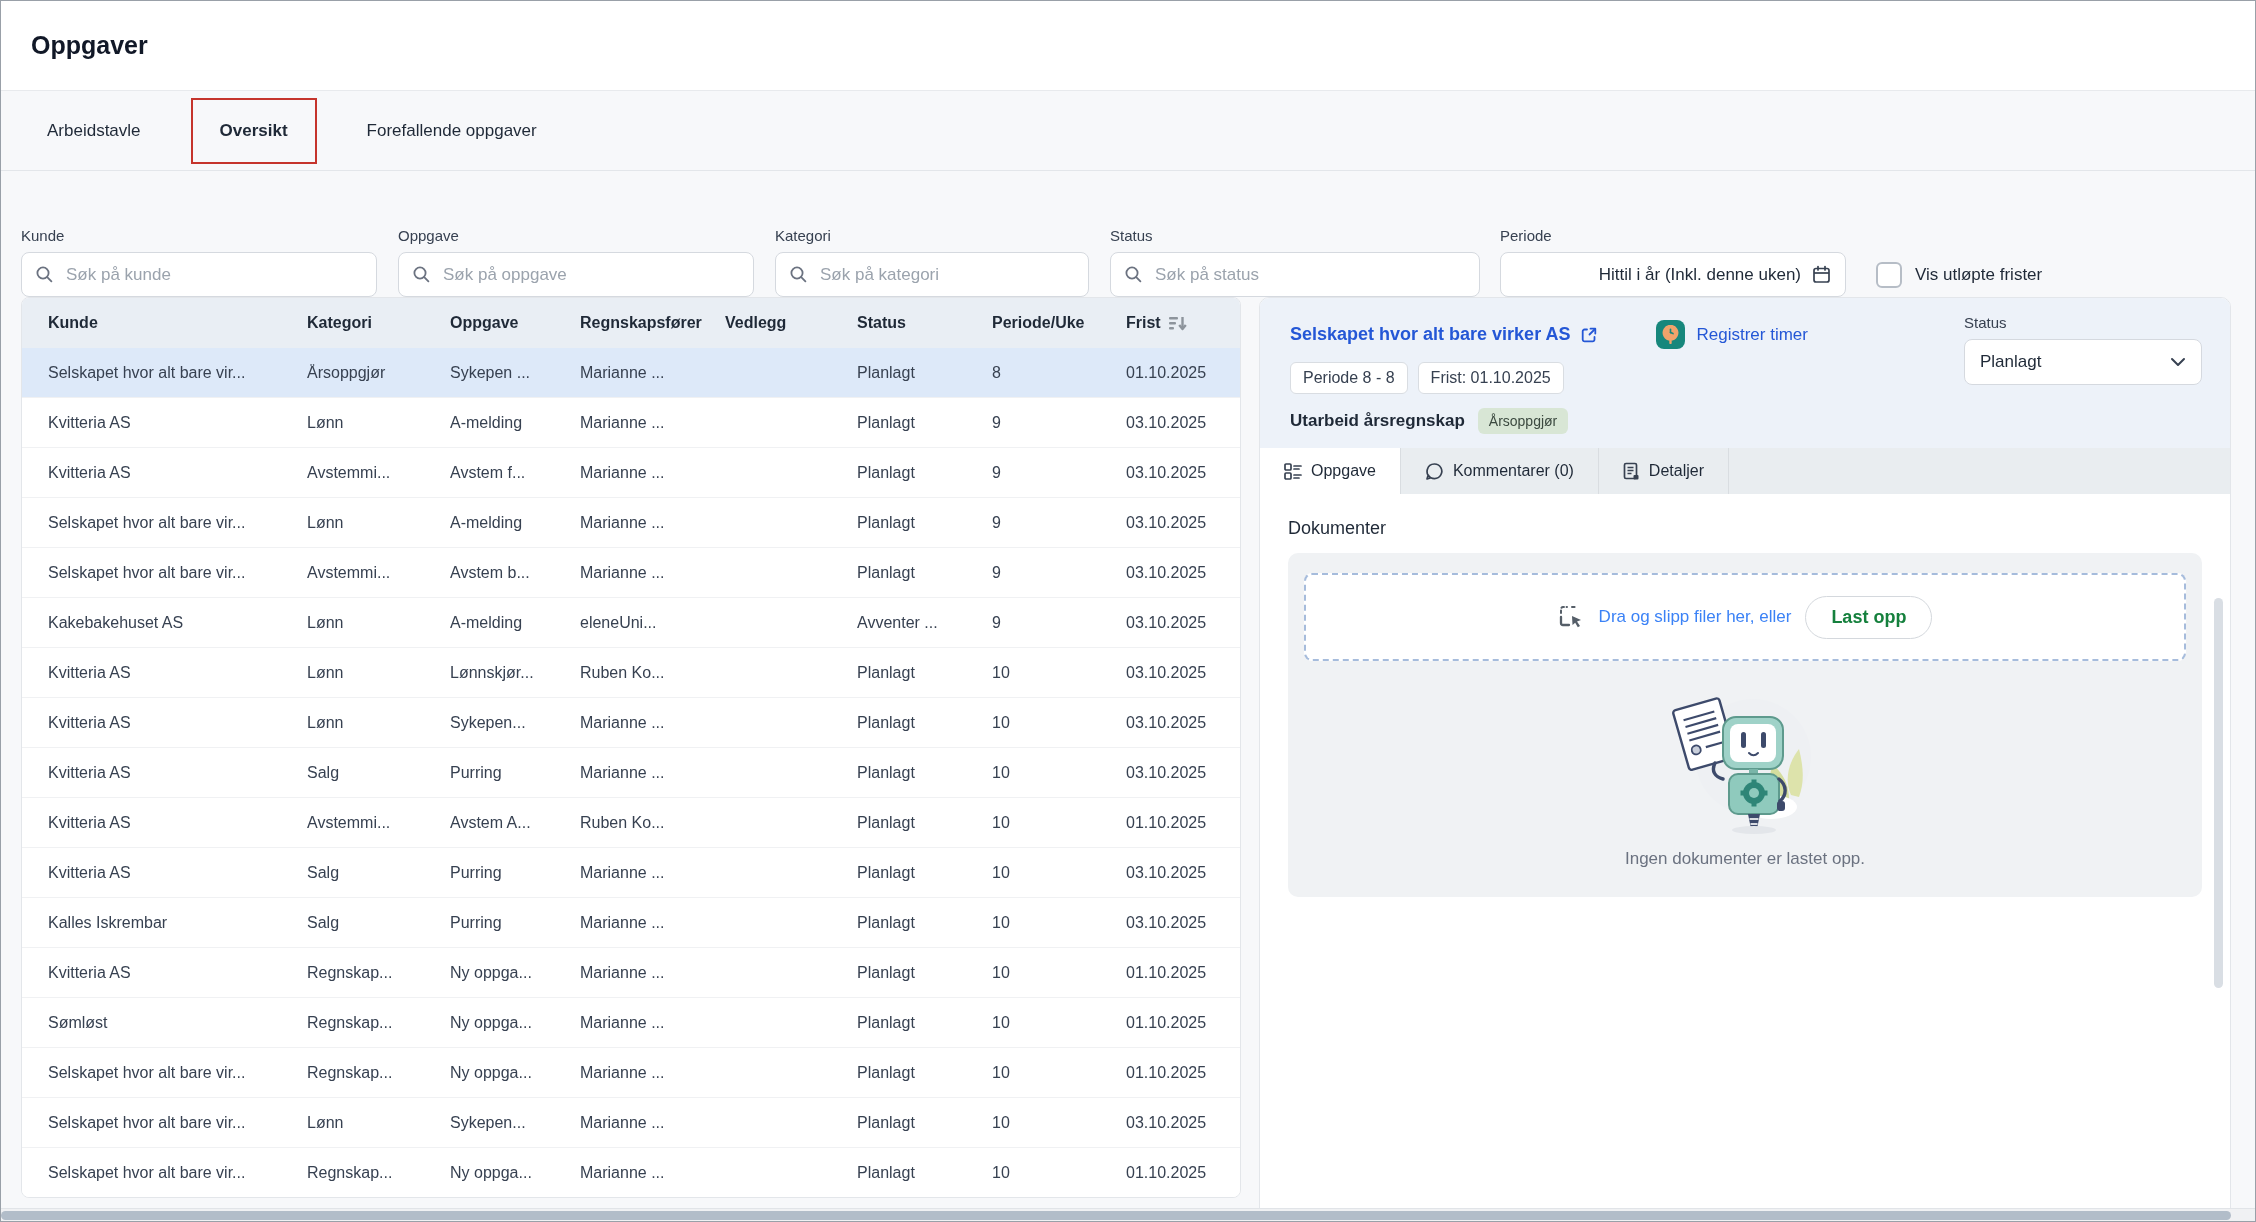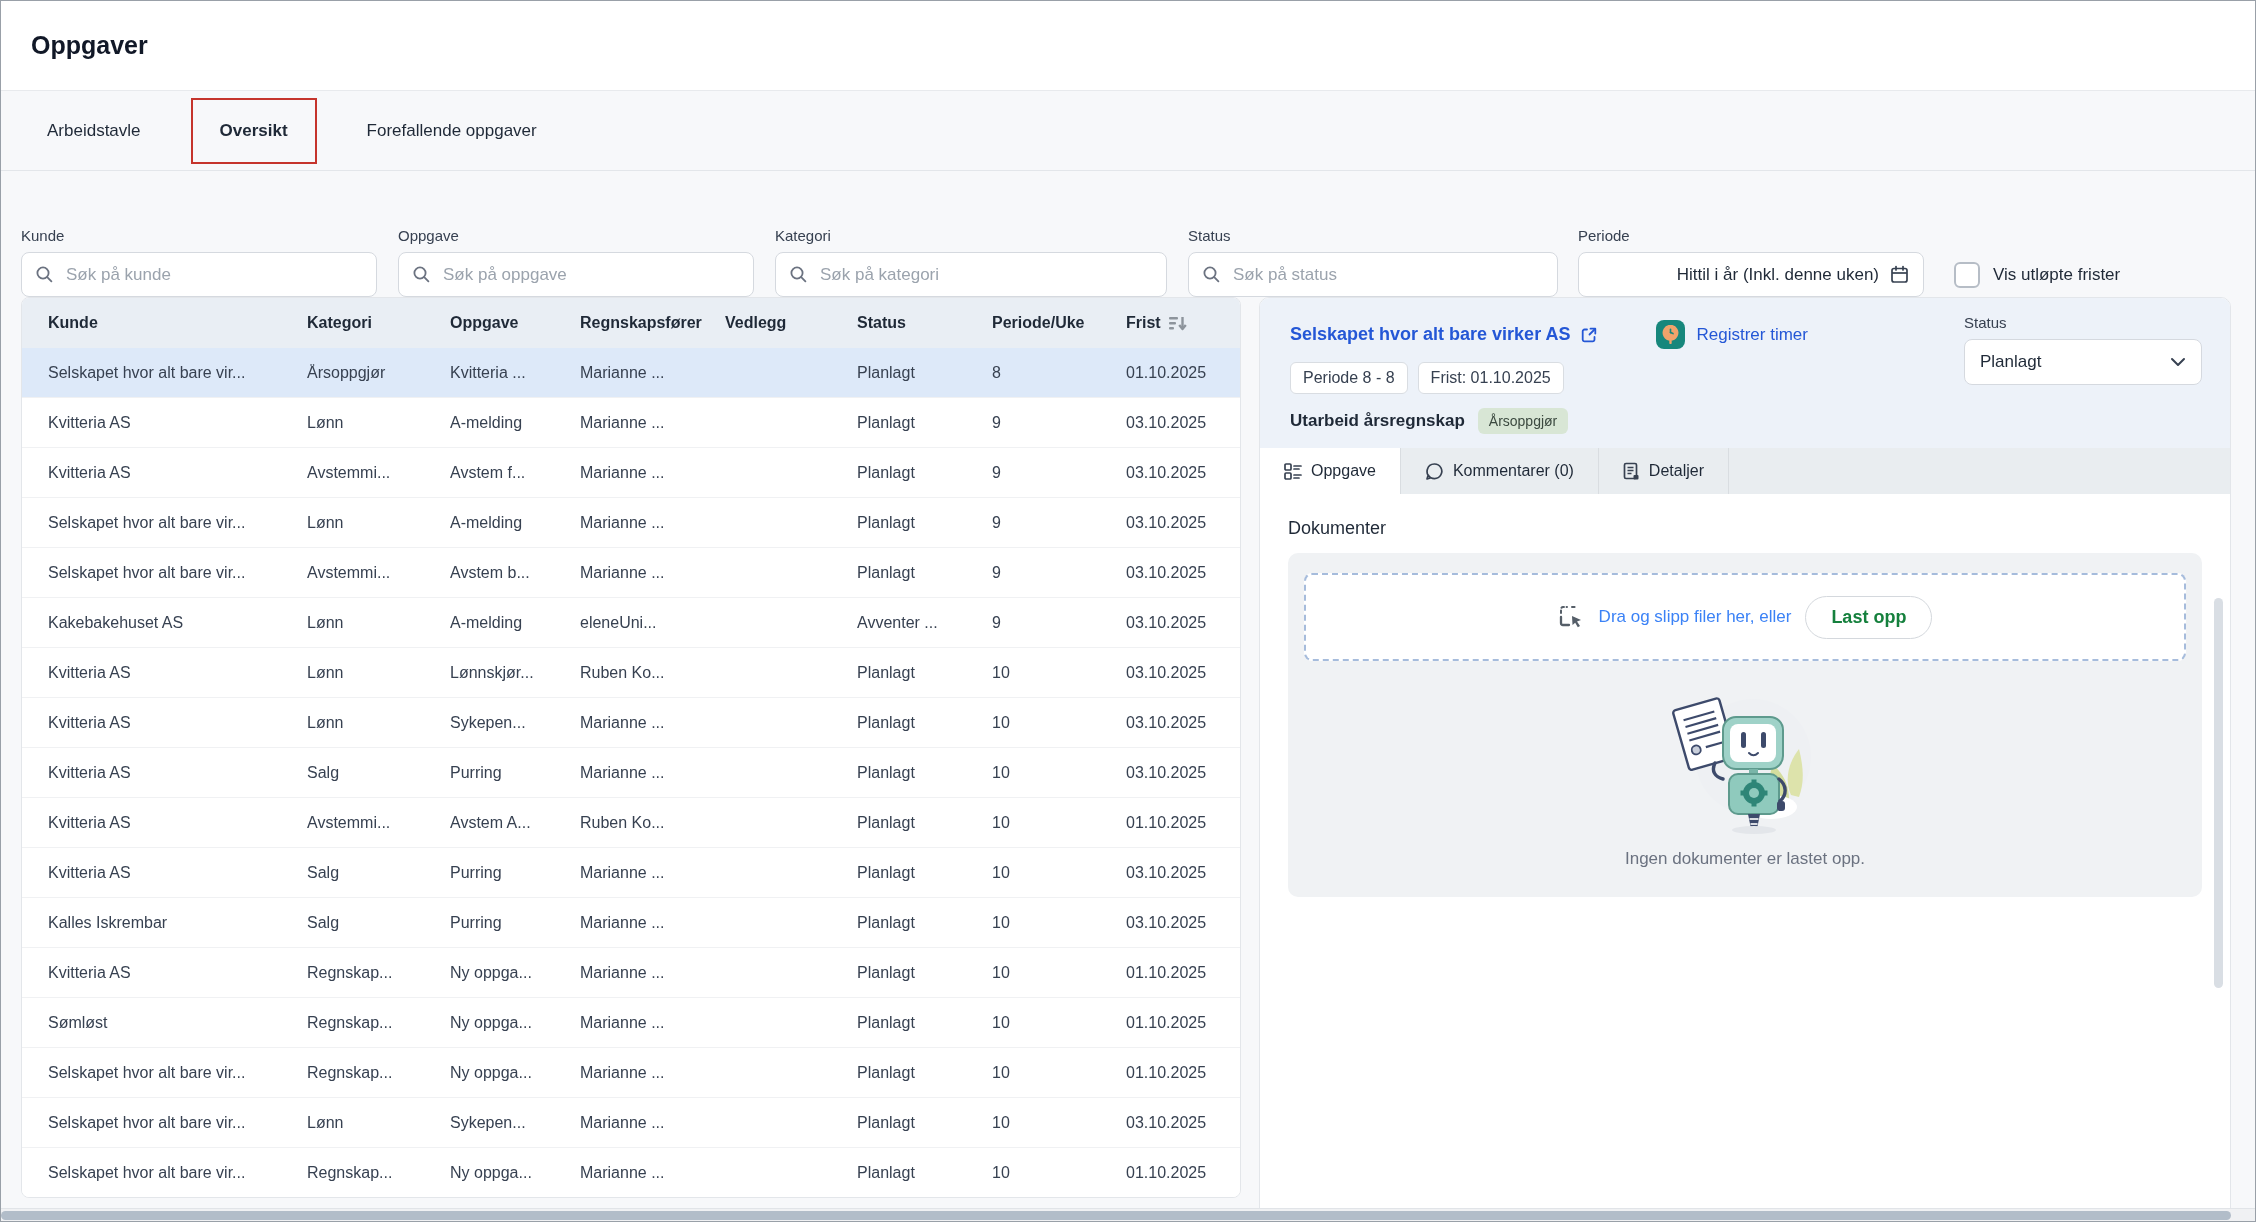--- a/index.html
+++ b/index.html
@@ -138,21 +138,21 @@
           <svg width="19" height="19" viewBox="0 0 19 19">
               <circle cx="8" cy="8" r="5.6" fill="none" stroke="#6b7280" stroke-width="1.8"></circle>
               <line x1="12.2" y1="12.2" x2="16.4" y2="16.4" stroke="#6b7280" stroke-width="1.8" stroke-linecap="round"></line>
             </svg>
         </span>
         <input placeholder="Søk på oppgave" style="">
       </div>
     </div>
     <div class="fgroup">
       <span class="flabel">Kategori</span>
-      <div class="finput" style="width:392px">
+      <div class="finput" style="width:314px">
         <span>
           <svg width="19" height="19" viewBox="0 0 19 19">
               <circle cx="8" cy="8" r="5.6" fill="none" stroke="#6b7280" stroke-width="1.8"></circle>
               <line x1="12.2" y1="12.2" x2="16.4" y2="16.4" stroke="#6b7280" stroke-width="1.8" stroke-linecap="round"></line>
             </svg>
         </span>
         <input placeholder="Søk på kategori" style="">
       </div>
     </div>
     <div class="fgroup" style="margin-right:20px">
@@ -209,21 +209,21 @@
                 <polyline points="10.2,10 13.5,14 16.8,10" fill="none" stroke="#8d949c" stroke-width="2.4" stroke-linejoin="round"></polyline>
               </svg>
           </span>
         </div>
       </div>
       <div>
 
           <div class="trow selected">
             <div class="td">Selskapet hvor alt bare vir...</div>
             <div class="td">Årsoppgjør</div>
-            <div class="td">Kvitteria ...</div>
+            <div class="td">Sykepen ...</div>
             <div class="td">Marianne ...</div>
             <div class="td"></div>
             <div class="td">Planlagt</div>
             <div class="td">8</div>
             <div class="td">01.10.2025</div>
           </div>
 
           <div class="trow">
             <div class="td">Kvitteria AS</div>
             <div class="td">Lønn</div>

